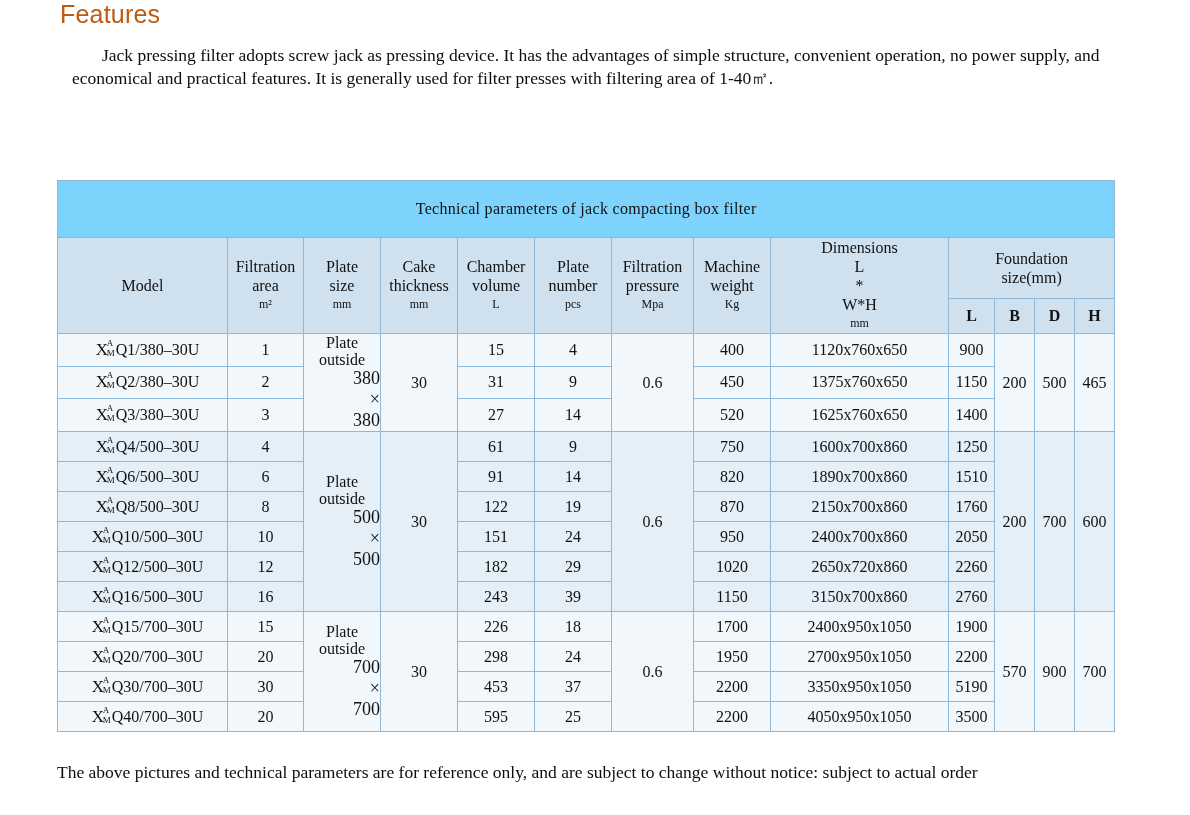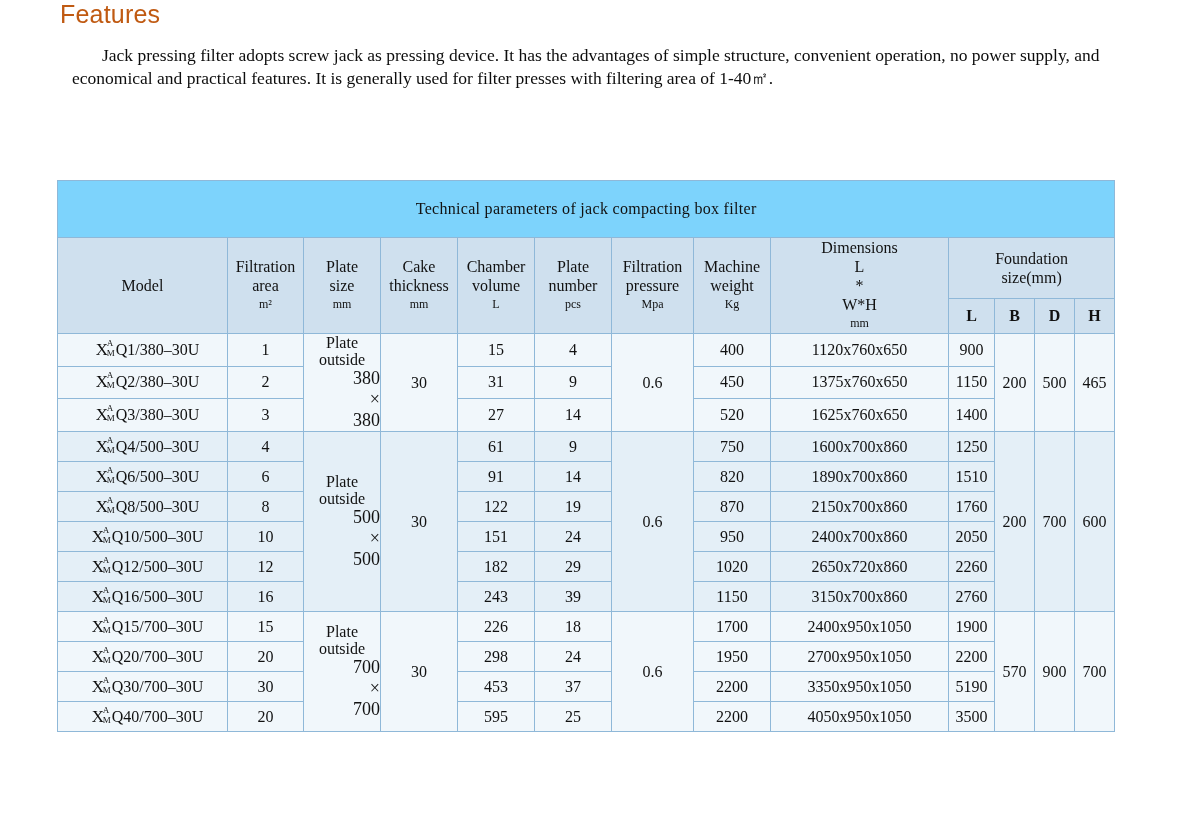--- a/index.html
+++ b/index.html
@@ -357,14 +357,15 @@
             <td>595</td>
             <td>25</td>
             <td>2200</td>
             <td class="dim-cell">4050x950x1050</td>
             <td class="dim-cell">3500</td>
           </tr>
         </tbody>
     </table>
   </div>
 
+  <div class="footnote">The above pictures and technical parameters are for reference only, and are subject to change without notice: subject to actual order</div>
 
 </div>
 
 </body></html>

